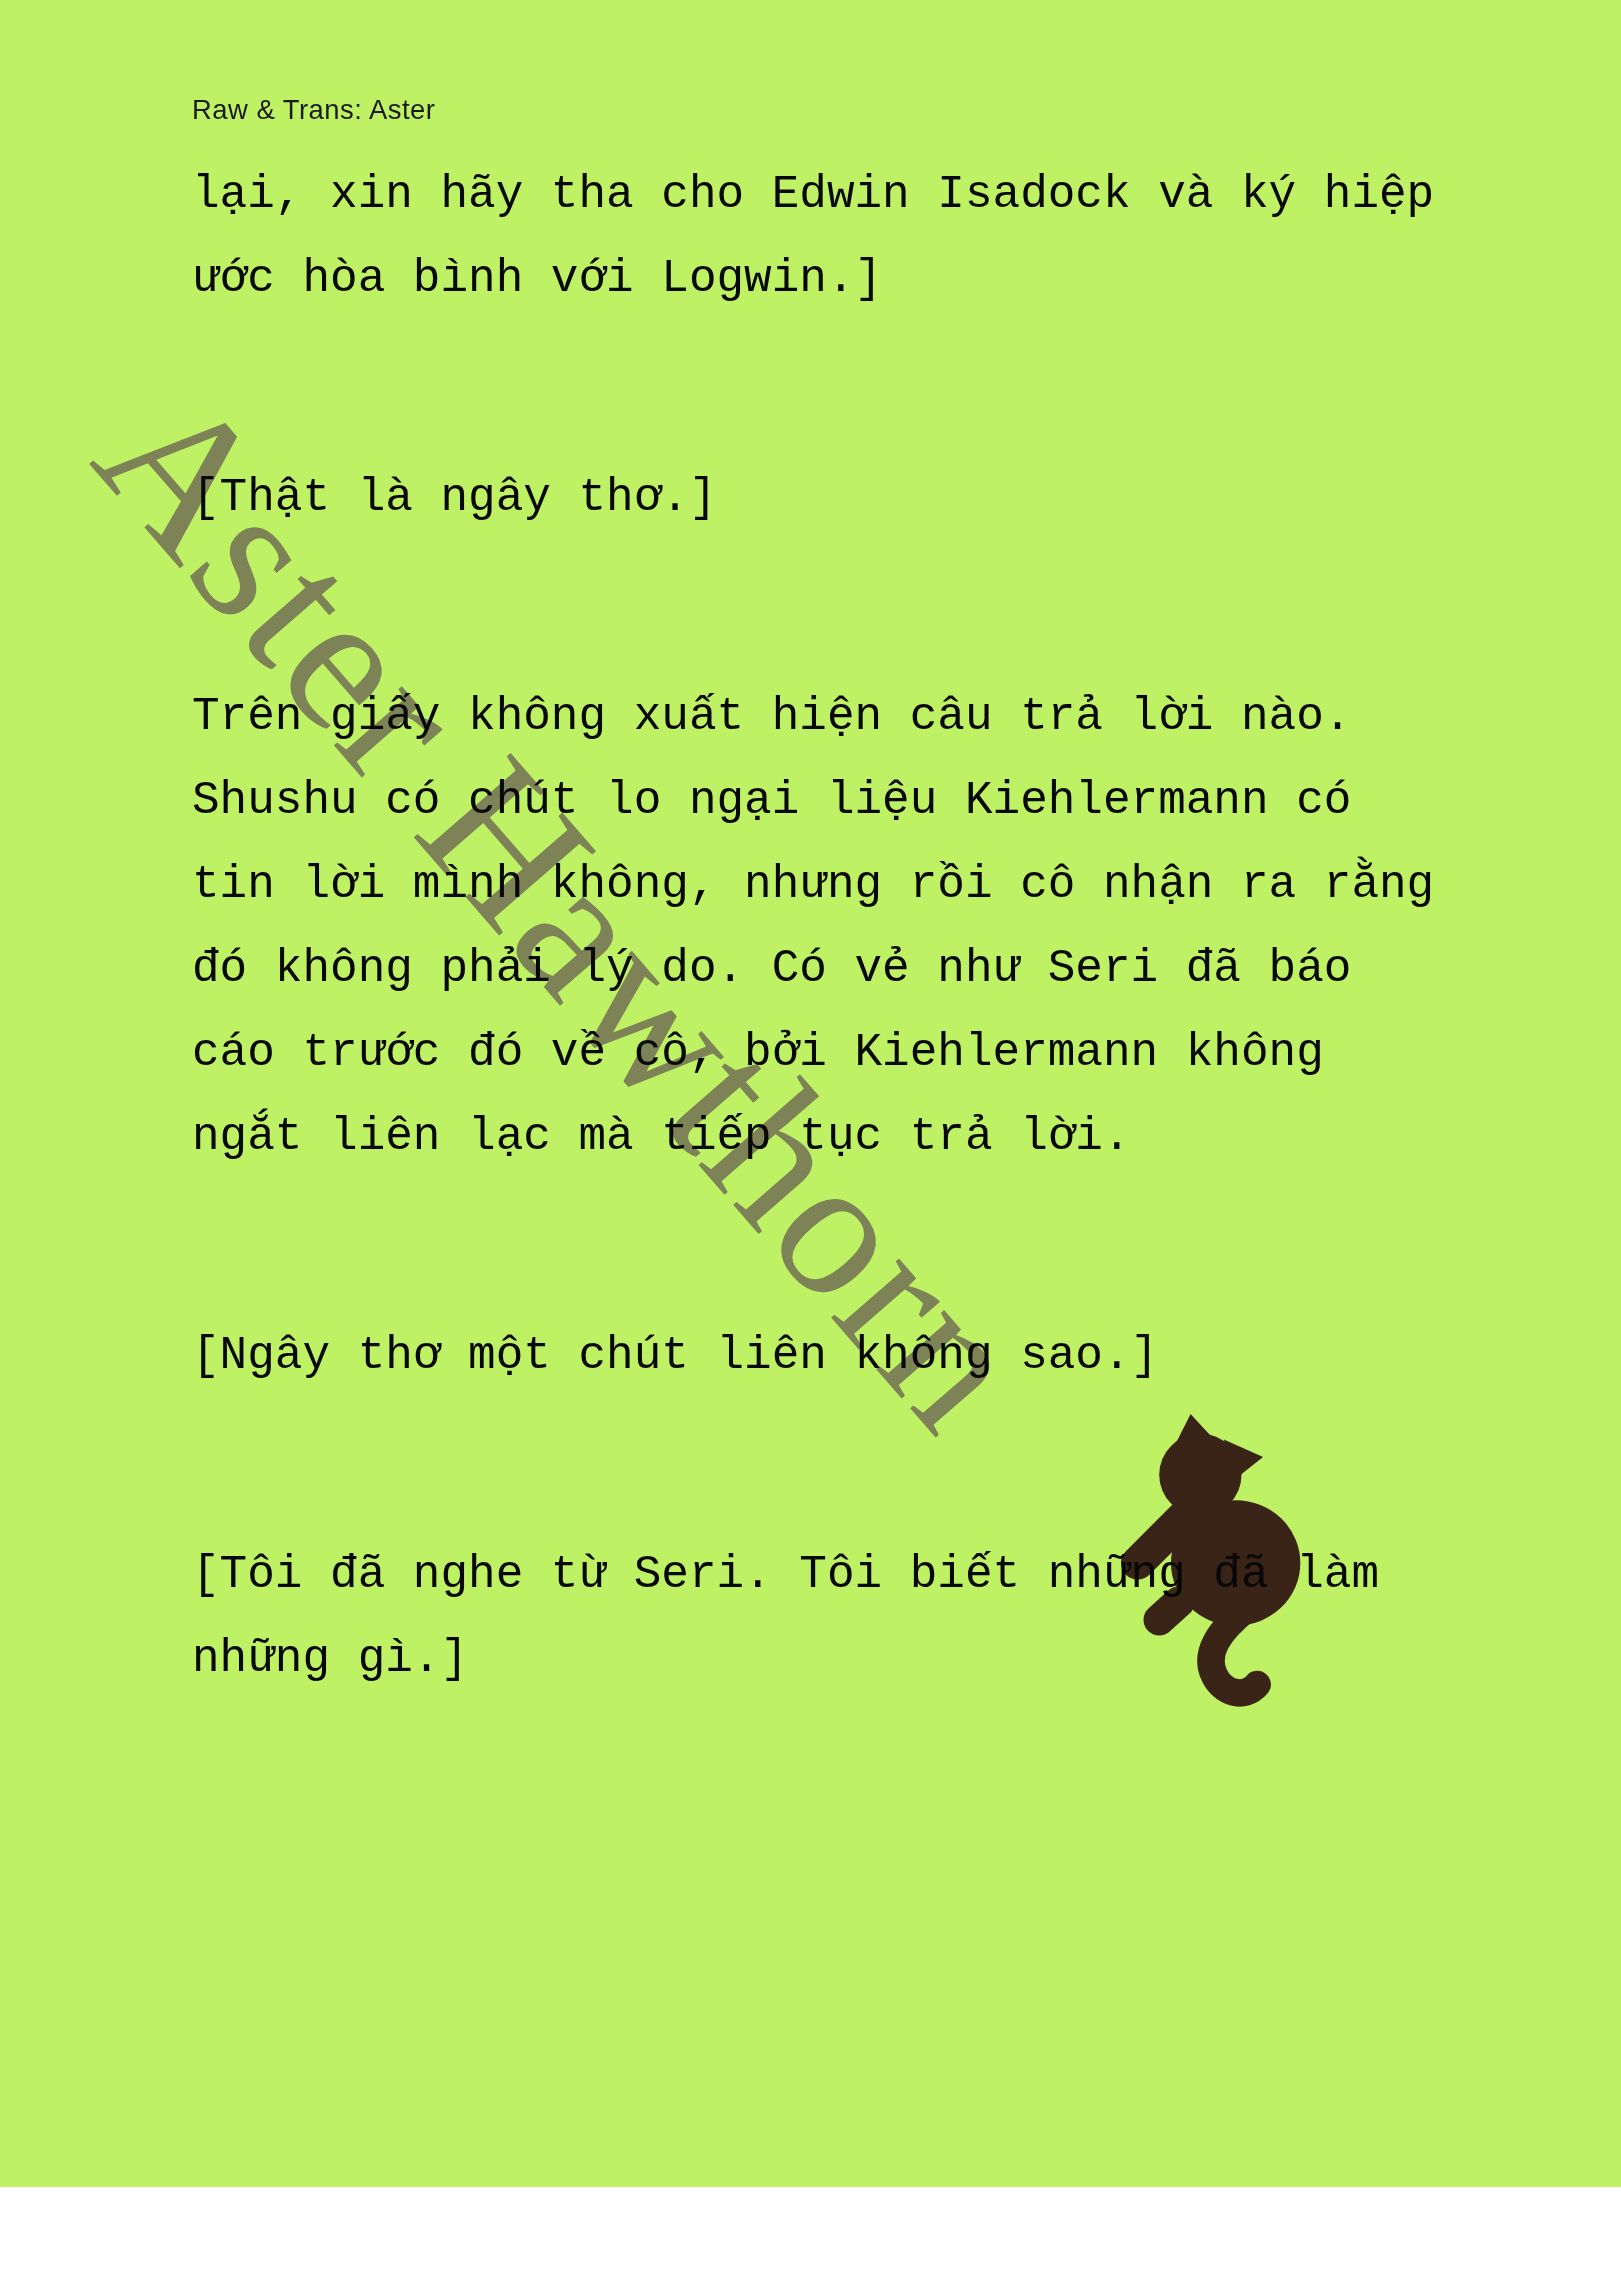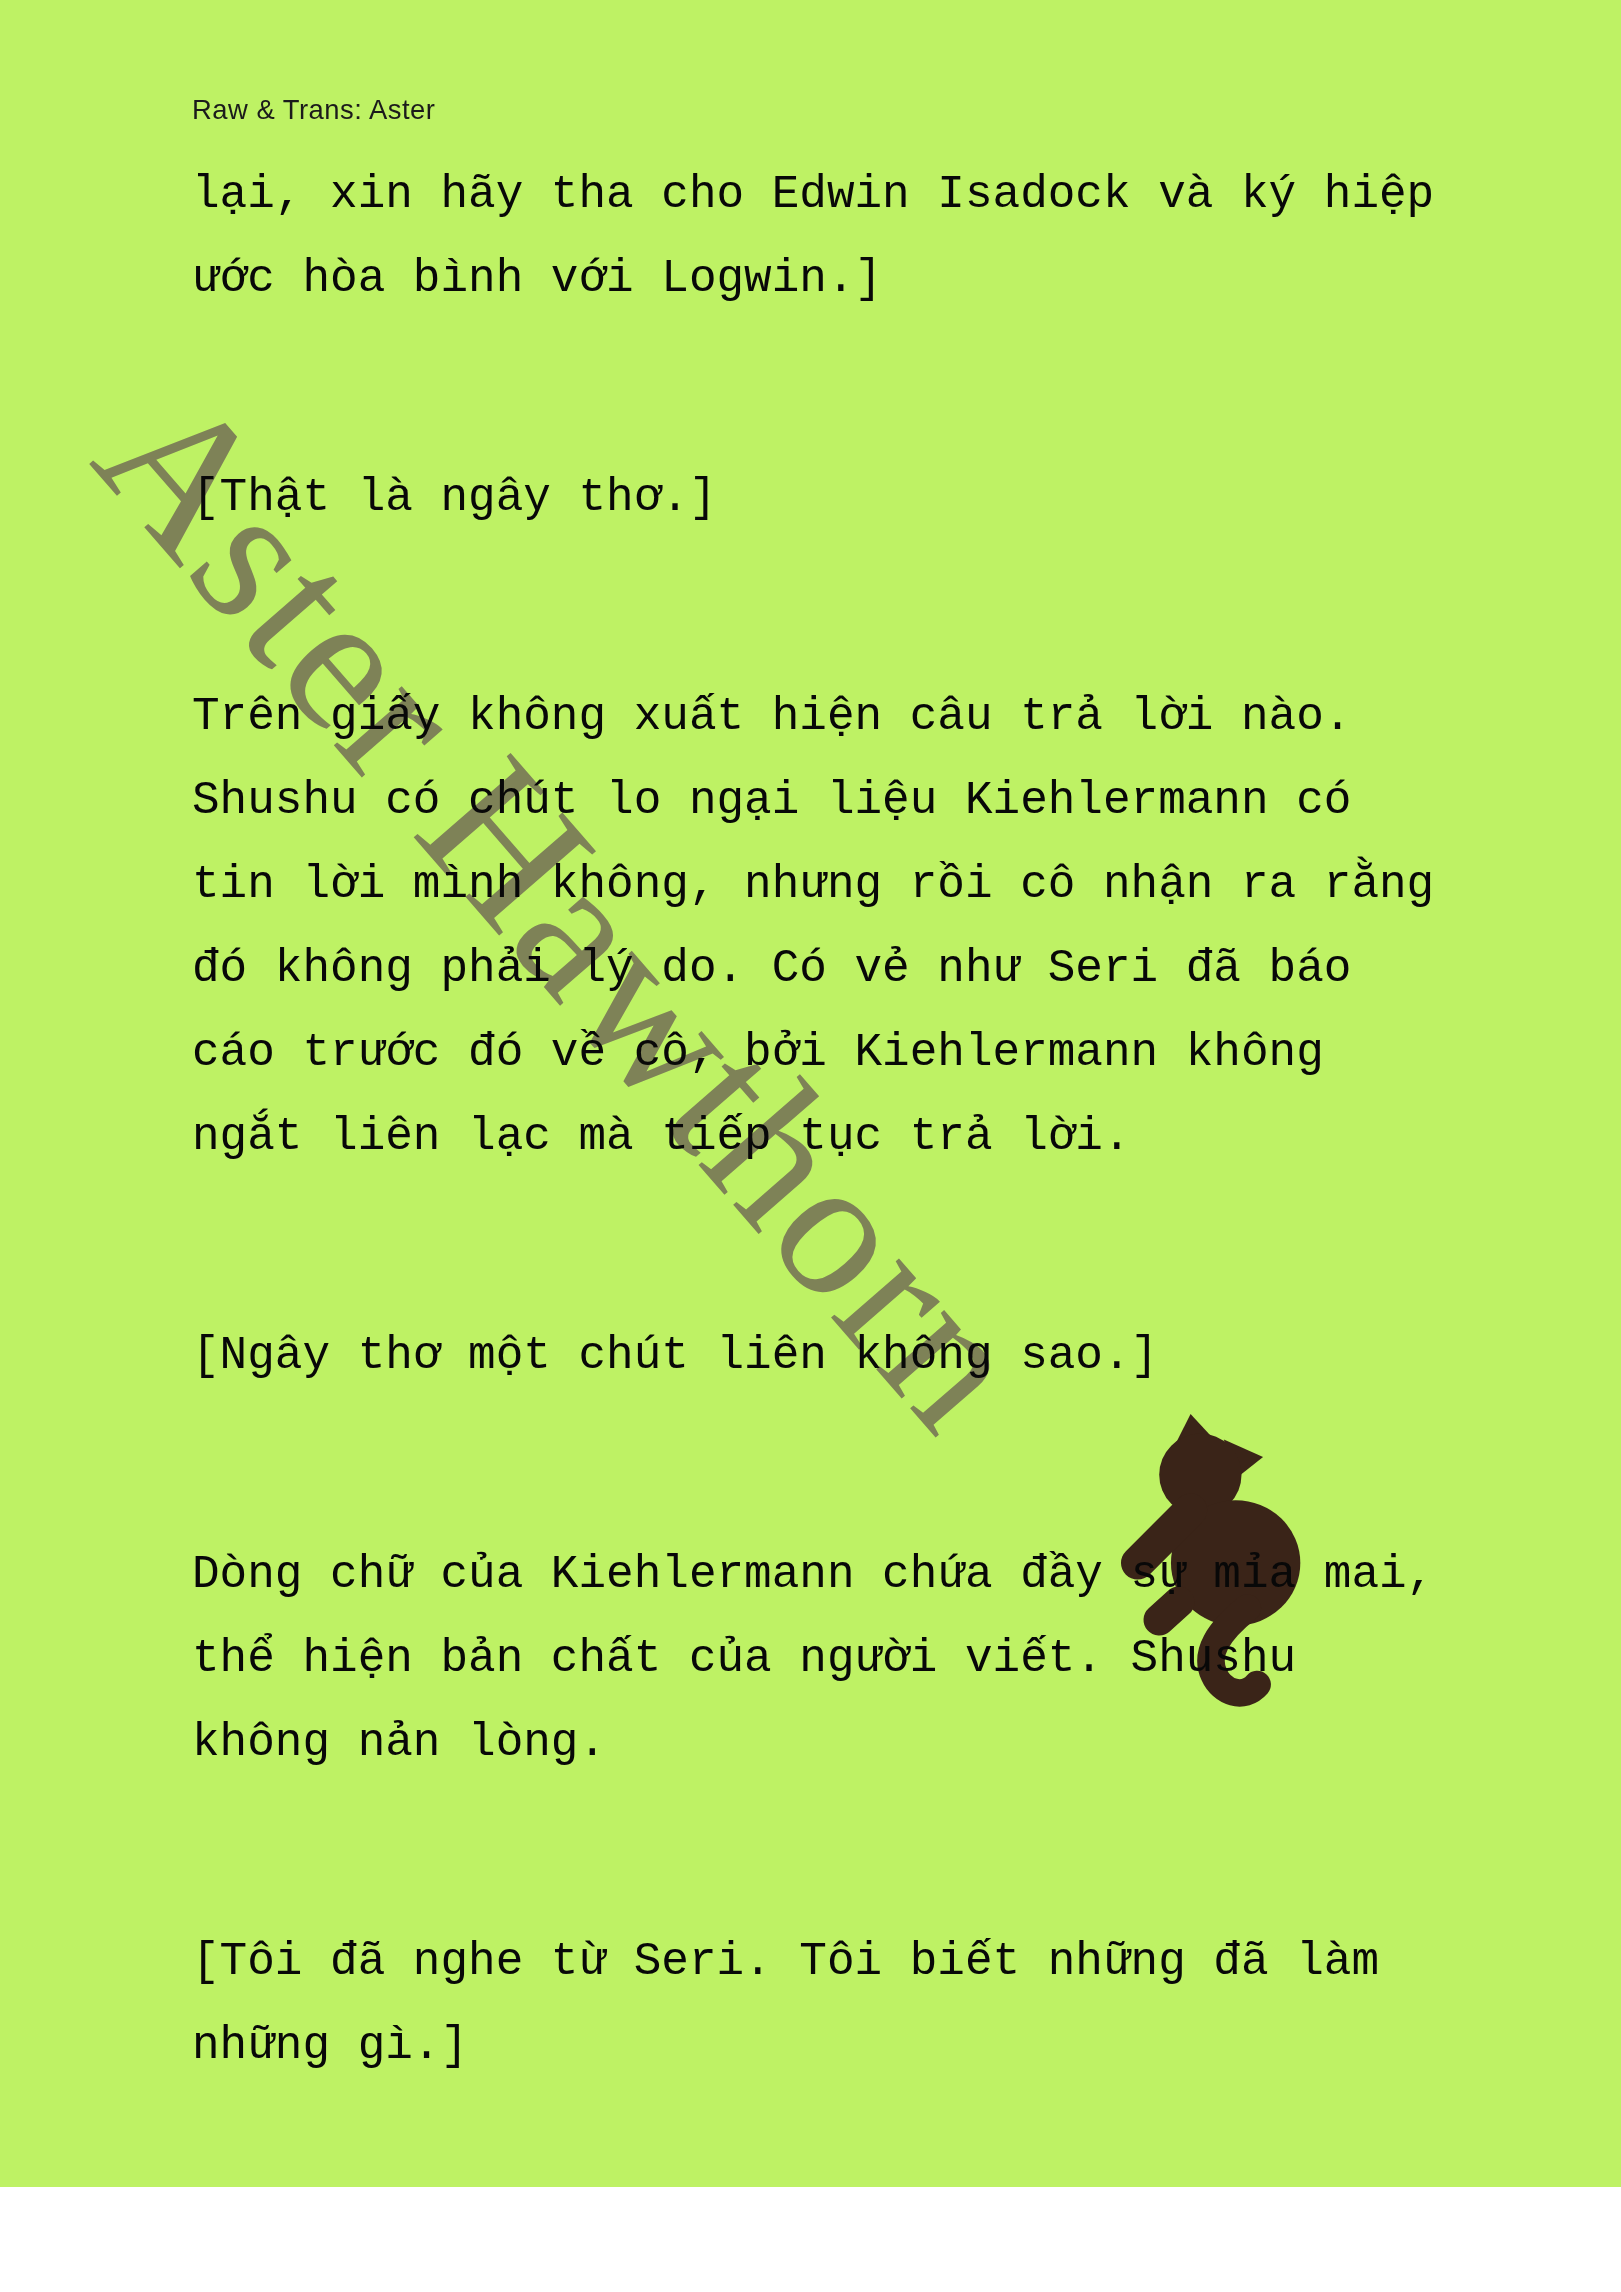--- a/index.html
+++ b/index.html
@@ -85,18 +85,17 @@
       <line x1="60" y1="192" x2="40" y2="210" stroke-width="32"></line>
       <path d="M130,198 C100,222 86,244 96,266 C104,284 126,292 140,276" stroke-width="28"></path>
     </g>
   </svg>
 
   <div class="content">
     <p>lại, xin hãy tha cho Edwin Isadock và ký hiệp ước hòa bình với Logwin.]</p>
     <p>[Thật là ngây thơ.]</p>
     <p>Trên giấy không xuất hiện câu trả lời nào. Shushu có chút lo ngại liệu Kiehlermann có tin lời mình không, nhưng rồi cô nhận ra rằng đó không phải lý do. Có vẻ như Seri đã báo cáo trước đó về cô, bởi Kiehlermann không ngắt liên lạc mà tiếp tục trả lời.</p>
     <p>[Ngây thơ một chút liên không sao.]</p>
-    <p>Dòng chữ của Kiehlermann chứa đầy sự mỉa mai, thể hiện bản chất của người viết. Shushu không nản lòng.</p>
     <p>[Tôi đã nghe từ Seri. Tôi biết những đã làm những gì.]</p>
   </div>
 
 </div>
 
 
 </body></html>

